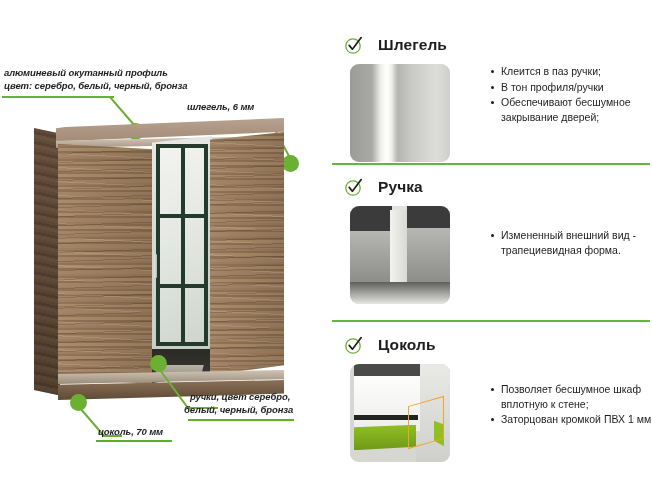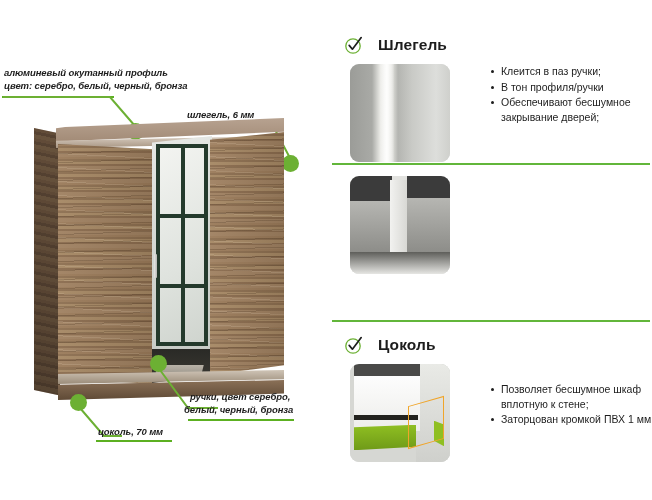--- a/index.html
+++ b/index.html
@@ -300,21 +300,21 @@
 <div id="left-panel">
 
   <div class="anno-text" style="left:4px; top:66px;">алюминевый окутанный профиль</div>
   <div class="anno-text" style="left:4px; top:79px;">цвет: серебро, белый, черный, бронза</div>
   <div class="anno-underline" style="left:2px; top:96px; width:112px;"></div>
   <svg class="leader" style="left:0px; top:92px; width:160px; height:40px;">
     <polyline points="3,5 110,5 135,34" fill="none" stroke="#6cb033" stroke-width="2"></polyline>
   </svg>
   <div class="dot" style="left:127px; top:123px; width:17px; height:17px;"></div>
 
-  <div class="anno-text" style="left:187px; top:108px;font-style:italic;">шлегель, 6 мм</div>
+  <div class="anno-text" style="left:187px; top:100px;font-style:italic;">шлегель, 6 мм</div>
   <div class="anno-underline" style="left:184px; top:123px; width:88px;"></div>
   <svg class="leader" style="left:180px; top:120px; width:120px; height:44px;">
     <polyline points="3,4 92,4 110,38" fill="none" stroke="#6cb033" stroke-width="2"></polyline>
   </svg>
   <div class="dot" style="left:282px; top:155px; width:17px; height:17px;"></div>
 
   <div id="wardrobe">
     <div class="w-side"></div>
     <div class="w-top"></div>
     <div class="w-top-edge"></div>
@@ -378,31 +378,43 @@
         <li>Клеится в паз ручки;</li>
         <li>В тон профиля/ручки</li>
         <li>Обеспечивают бесшумное закрывание дверей;</li>
       </ul>
     </div>
   </div>
 
   <div class="divider" id="divider-0"></div>
 
   <div class="section" id="section-1">
+    <div class="sec-head">
+      <span class="check-icon">
+        <svg width="20" height="20" viewBox="0 0 20 20">
+          <circle cx="9" cy="11" r="7.2" fill="none" stroke="#6cb033" stroke-width="1.3"></circle>
+          <path d="M5.2 10.4 L8.4 14.2 L17.2 2.6" fill="none" stroke="#1d1d1d" stroke-width="1.7" stroke-linecap="round" stroke-linejoin="round"></path>
+        </svg>
+      </span>
+      <span class="sec-title">Ручка</span>
+    </div>
     <div class="sec-body">
       <div class="photo">
         <div class="ph-ruchka">
           <div class="blk" style="left:0;   top:0;   width:42%; height:26%;"></div>
           <div class="blk" style="left:57%; top:0;   width:43%; height:22%;"></div>
           <div class="pnl" style="left:0;   top:26%; width:40%; height:52%;"></div>
           <div class="pnl" style="left:57%; top:22%; width:43%; height:56%;"></div>
           <div class="post"></div>
           <div class="floor"></div>
         </div>
       </div>
+      <ul class="bullets" style="margin-top:22px;">
+        <li>Измененный внешний вид - трапециевидная форма.</li>
+      </ul>
     </div>
   </div>
 
   <div class="divider" id="divider-1"></div>
 
   <div class="section" id="section-2">
     <div class="sec-head">
       <span class="check-icon">
         <svg width="20" height="20" viewBox="0 0 20 20">
           <circle cx="9" cy="11" r="7.2" fill="none" stroke="#6cb033" stroke-width="1.3"></circle>

